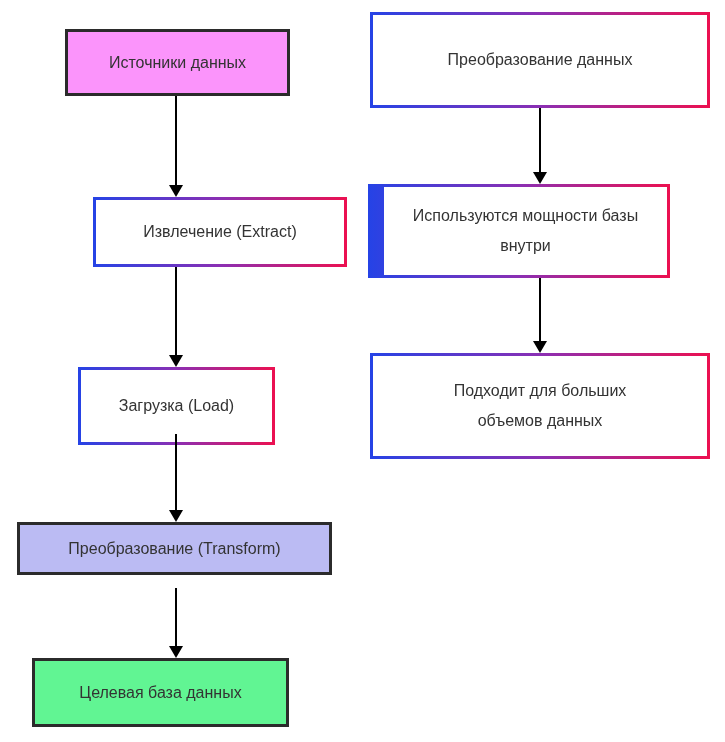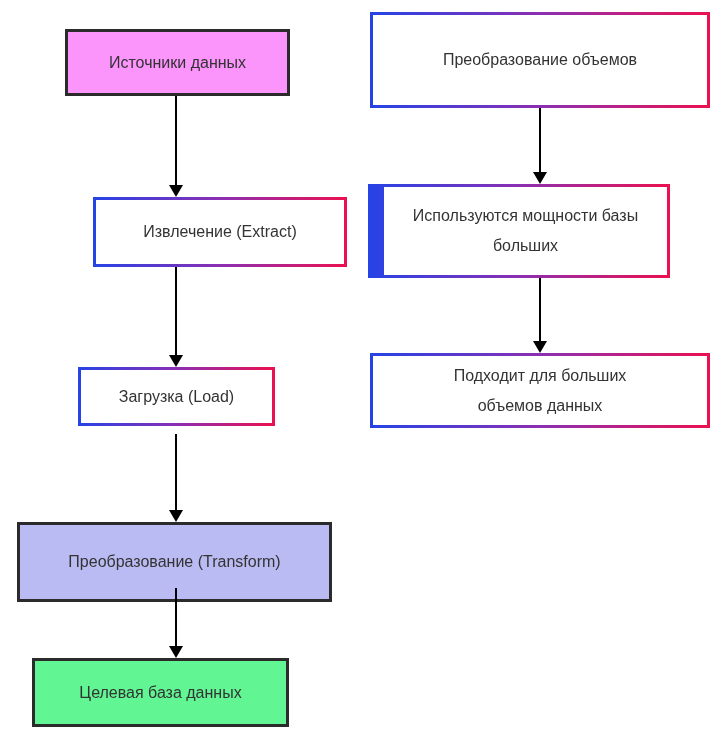--- a/index.html
+++ b/index.html
@@ -76,48 +76,48 @@
   <div class="node solid fill-pink" style="left:65px; top:29px; width:225px; height:67px;text-align:center;">
     <span>Источники данных</span>
   </div>
 
   <div class="node gradient" style="left:53px; top:197px; width:254px; height:70px;margin-left:40px;">
     <div class="inner">
       <div>Извлечение (Extract)</div>
     </div>
   </div>
 
-  <div class="node gradient" style="left:78px; top:367px; width:197px; height:59px;">
+  <div class="node gradient" style="left:78px; top:367px; width:197px; height:78px;">
     <div class="inner">
       <div>Загрузка (Load)</div>
     </div>
   </div>
 
-  <div class="node solid fill-lavender" style="left:17px; top:522px; width:315px; height:80px;">
+  <div class="node solid fill-lavender" style="left:17px; top:522px; width:315px; height:53px;">
     <span>Преобразование (Transform)</span>
   </div>
 
   <div class="node solid fill-green" style="left:32px; top:658px; width:257px; height:69px;">
     <span>Целевая база данных</span>
   </div>
 
   <div class="node gradient" style="left:370px; top:12px; width:340px; height:96px;">
     <div class="inner">
-      <div>Преобразование объемов</div>
+      <div>Преобразование данных</div>
     </div>
   </div>
 
   <div class="node gradient" style="left:368px; top:184px; width:302px; height:94px;padding-left:16px;">
     <div class="inner">
       <div>Используются мощности базы</div>
-      <div>больших</div>
+      <div>внутри</div>
     </div>
   </div>
 
-  <div class="node gradient" style="left:370px; top:353px; width:340px; height:75px;">
+  <div class="node gradient" style="left:370px; top:353px; width:340px; height:106px;">
     <div class="inner">
       <div>Подходит для больших</div>
       <div>объемов данных</div>
     </div>
   </div>
 
   <div class="arrow" style="left:169px; top:96px; height:101px;">
     <div class="shaft"></div>
     <div class="head"></div>
   </div>

